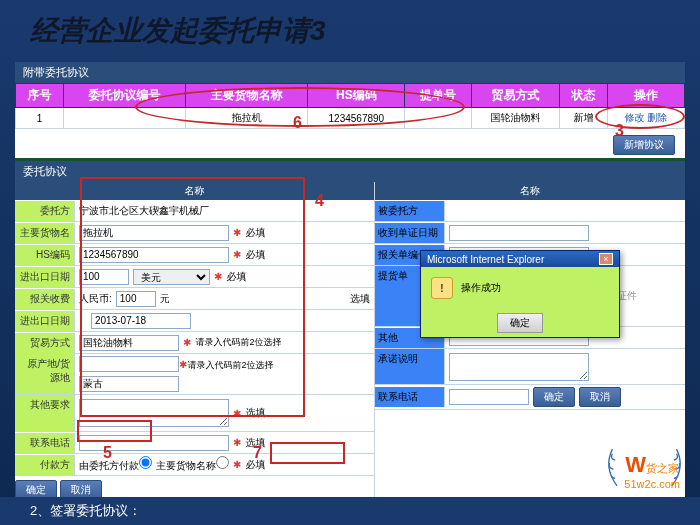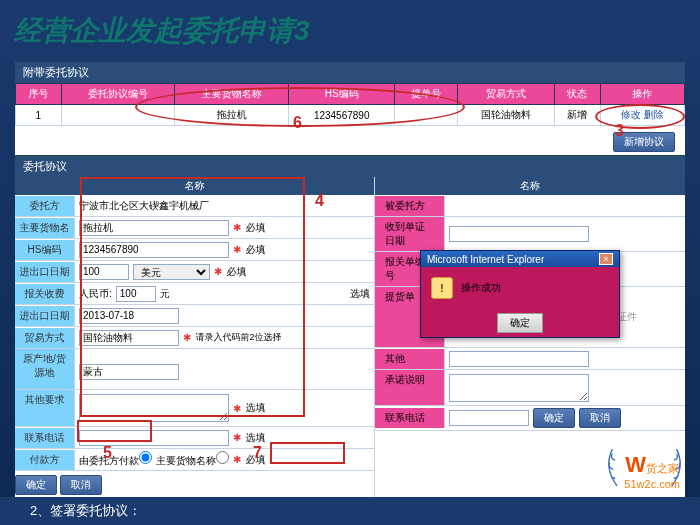--- a/index.html
+++ b/index.html
@@ -1,37 +1,37 @@
 <!DOCTYPE html>
 <html><head>
 <meta charset="utf-8">
 <style>
 *{box-sizing:border-box;margin:0;padding:0;font-family:"Microsoft YaHei",SimSun,sans-serif}
 body{width:700px;height:525px;background:linear-gradient(180deg,#1a3a6e 0%,#0d2850 100%);position:relative;overflow:hidden}
-.title{color:#0f766e;font-size:28px;font-weight:bold;padding:12px 14px;font-style:italic}
+.title{color:#0f172a;font-size:28px;font-weight:bold;padding:12px 30px;font-style:italic}
 .panel{background:#fff;margin:0 15px;font-size:10px;position:relative}
 .sec-hdr{background:#2a4d7a;color:#fff;padding:3px 8px;font-size:11px}
 .tbl{width:100%;border-collapse:collapse}
-.tbl th{background:#ec4899;color:#fff;font-size:10px;padding:3px;border:1px solid #1a3a5e;font-weight:normal}
+.tbl th{background:#d946ef;color:#fff;font-size:12px;padding:3px;border:1px solid #1a3a5e;font-weight:bold}
 .tbl td{padding:3px;border:1px solid #c5d4e3;text-align:center;font-size:10px}
 .btn-blue{background:linear-gradient(#5a7fb8,#3a5f98);color:#fff;border:1px solid #2a4d7a;padding:2px 10px;font-size:10px;border-radius:2px;cursor:pointer}
 .btn-gray{background:linear-gradient(#f0f0f0,#d0d0d0);border:1px solid #999;padding:2px 12px;font-size:10px;cursor:pointer}
 .form-grid{display:flex}
 .left-col{width:360px;border-right:1px solid #c5d4e3}
 .right-col{flex:1}
 .row{display:flex;align-items:center;border-bottom:1px solid #c5d4e3;min-height:22px}
-.lbl{width:60px;background:#7dd3fc;padding:3px 4px;font-size:10px;color:#333;border-right:1px solid #c5d4e3;text-align:center}
-.lblr{width:70px;background:#ec4899;padding:3px 10px;font-size:10px;border-right:1px solid #c5d4e3}
+.lbl{width:60px;background:#bef264;padding:3px 4px;font-size:10px;color:#333;border-right:1px solid #c5d4e3;text-align:right}
+.lblr{width:70px;background:#3b82f6;padding:3px 3px;font-size:10px;border-right:1px solid #c5d4e3}
 .fld{flex:1;padding:2px 4px;display:flex;align-items:center;gap:4px}
 .inp{border:1px solid #8faac9;padding:1px 3px;font-size:10px;height:16px}
 .req{color:#e53935;font-size:10px}
 .anno{position:absolute;color:#c62828;font-size:16px;font-weight:bold;z-index:5}
 .ellipse{position:absolute;border:2px solid #c62828;border-radius:50%;z-index:5}
 .formbox{position:absolute;border:2px solid #c62828;z-index:5}
-.dialog{position:absolute;top:250px;left:420px;width:200px;background:#be185d;border:1px solid #0a246a;box-shadow:2px 2px 6px rgba(0,0,0,0.4);z-index:10;font-size:10px}
+.dialog{position:absolute;top:250px;left:420px;width:200px;background:#bef264;border:1px solid #0a246a;box-shadow:2px 2px 6px rgba(0,0,0,0.4);z-index:10;font-size:10px}
 .dlg-title{background:linear-gradient(#2a6ac4,#1a4a9a);color:#fff;padding:2px 6px;display:flex;justify-content:space-between;align-items:center;font-size:10px}
 .dlg-close{background:#d9886a;border:1px solid #fff;width:14px;height:12px;color:#fff;font-size:9px;text-align:center;line-height:10px;cursor:pointer}
 .dlg-body{padding:10px;display:flex;align-items:center;gap:8px}
 .dlg-icon{width:22px;height:22px;background:#ffe082;border-radius:3px;border:1px solid #c9a030;position:relative;display:flex;align-items:center;justify-content:center;color:#333;font-weight:bold}
 .dlg-foot{text-align:center;padding:4px}
 .logo{position:absolute;bottom:35px;right:20px;color:#f57c00;font-size:11px;text-align:center;z-index:3}
 .logo-w{font-size:22px;font-weight:bold;color:#e65100}
 .wreath{position:absolute;bottom:30px;right:8px;width:95px;height:55px;z-index:2}
 .footer{position:absolute;bottom:0;left:0;right:0;background:#1a3a6e;color:#fff;padding:5px 30px;font-size:13px}
 .link{color:#2057a8;text-decoration:none}
@@ -60,21 +60,21 @@
       <td></td>
       <td>拖拉机</td>
       <td>1234567890</td>
       <td></td>
       <td>国轮油物料</td>
       <td>新增</td>
       <td><a class="link">修改</a> <a class="link">删除</a></td>
     </tr>
   </tbody>
     </table>
-  <div style="text-align:right;padding:6px 10px 3px;border-bottom:1px solid #14532d">
+  <div style="text-align:right;padding:6px 10px 3px;border-bottom:3px solid #14532d">
     <button class="btn-blue">新增协议</button>
   </div>
 
   <div class="sec-hdr">委托协议</div>
   <div class="form-grid">
     <div class="left-col">
       <div style="background:#2a4d7a;color:#fff;text-align:center;padding:2px;font-size:10px">名称</div>
       <div class="row">
           <div class="lbl">委托方</div>
           <div class="fld">宁波市北仑区大碶鑫宇机械厂</div>
@@ -109,35 +109,36 @@
           <div class="fld">
             <span>人民币:</span>
             <input class="inp" style="width: 40px;" value="100">
             <span>元</span>
             <span style="margin-left:auto">选填</span>
           </div>
         </div>
       <div class="row">
           <div class="lbl">进出口日期</div>
           <div class="fld">
-            <input class="inp" style="width: 100px;" value="2013-07-18">
+            <input class="inp" style="width: 100px; margin-left: 12px;" value="2013-07-18">
           </div>
         </div>
       <div class="row">
           <div class="lbl">贸易方式</div>
           <div class="fld">
             <input class="inp" style="width: 100px;" value="国轮油物料">
             <span class="req">✱</span>
             <span style="font-size:9px">请录入代码前2位选择</span>
           </div>
         </div>
       <div class="row" style="min-height:40px">
           <div class="lbl" style="height:40px">原产地/货源地</div>
           <div class="fld" style="flex-direction:column;align-items:flex-start">
-            <input class="inp" style="width: 100px; margin-top: 6px;" value="蒙古">
+            <div><input class="inp" style="width: 100px;"><span class="req">✱</span><span style="font-size:9px">请录入代码前2位选择</span></div>
+            <input class="inp" style="width: 100px; margin-top: 0;" value="蒙古">
           </div>
         </div>
       <div class="row" style="min-height:35px">
           <div class="lbl" style="height:36px">其他要求</div>
           <div class="fld">
             <textarea class="inp" style="width: 150px; height: 28px;"></textarea>
             <span class="req">✱</span>
             <span>选填</span>
           </div>
         </div>

